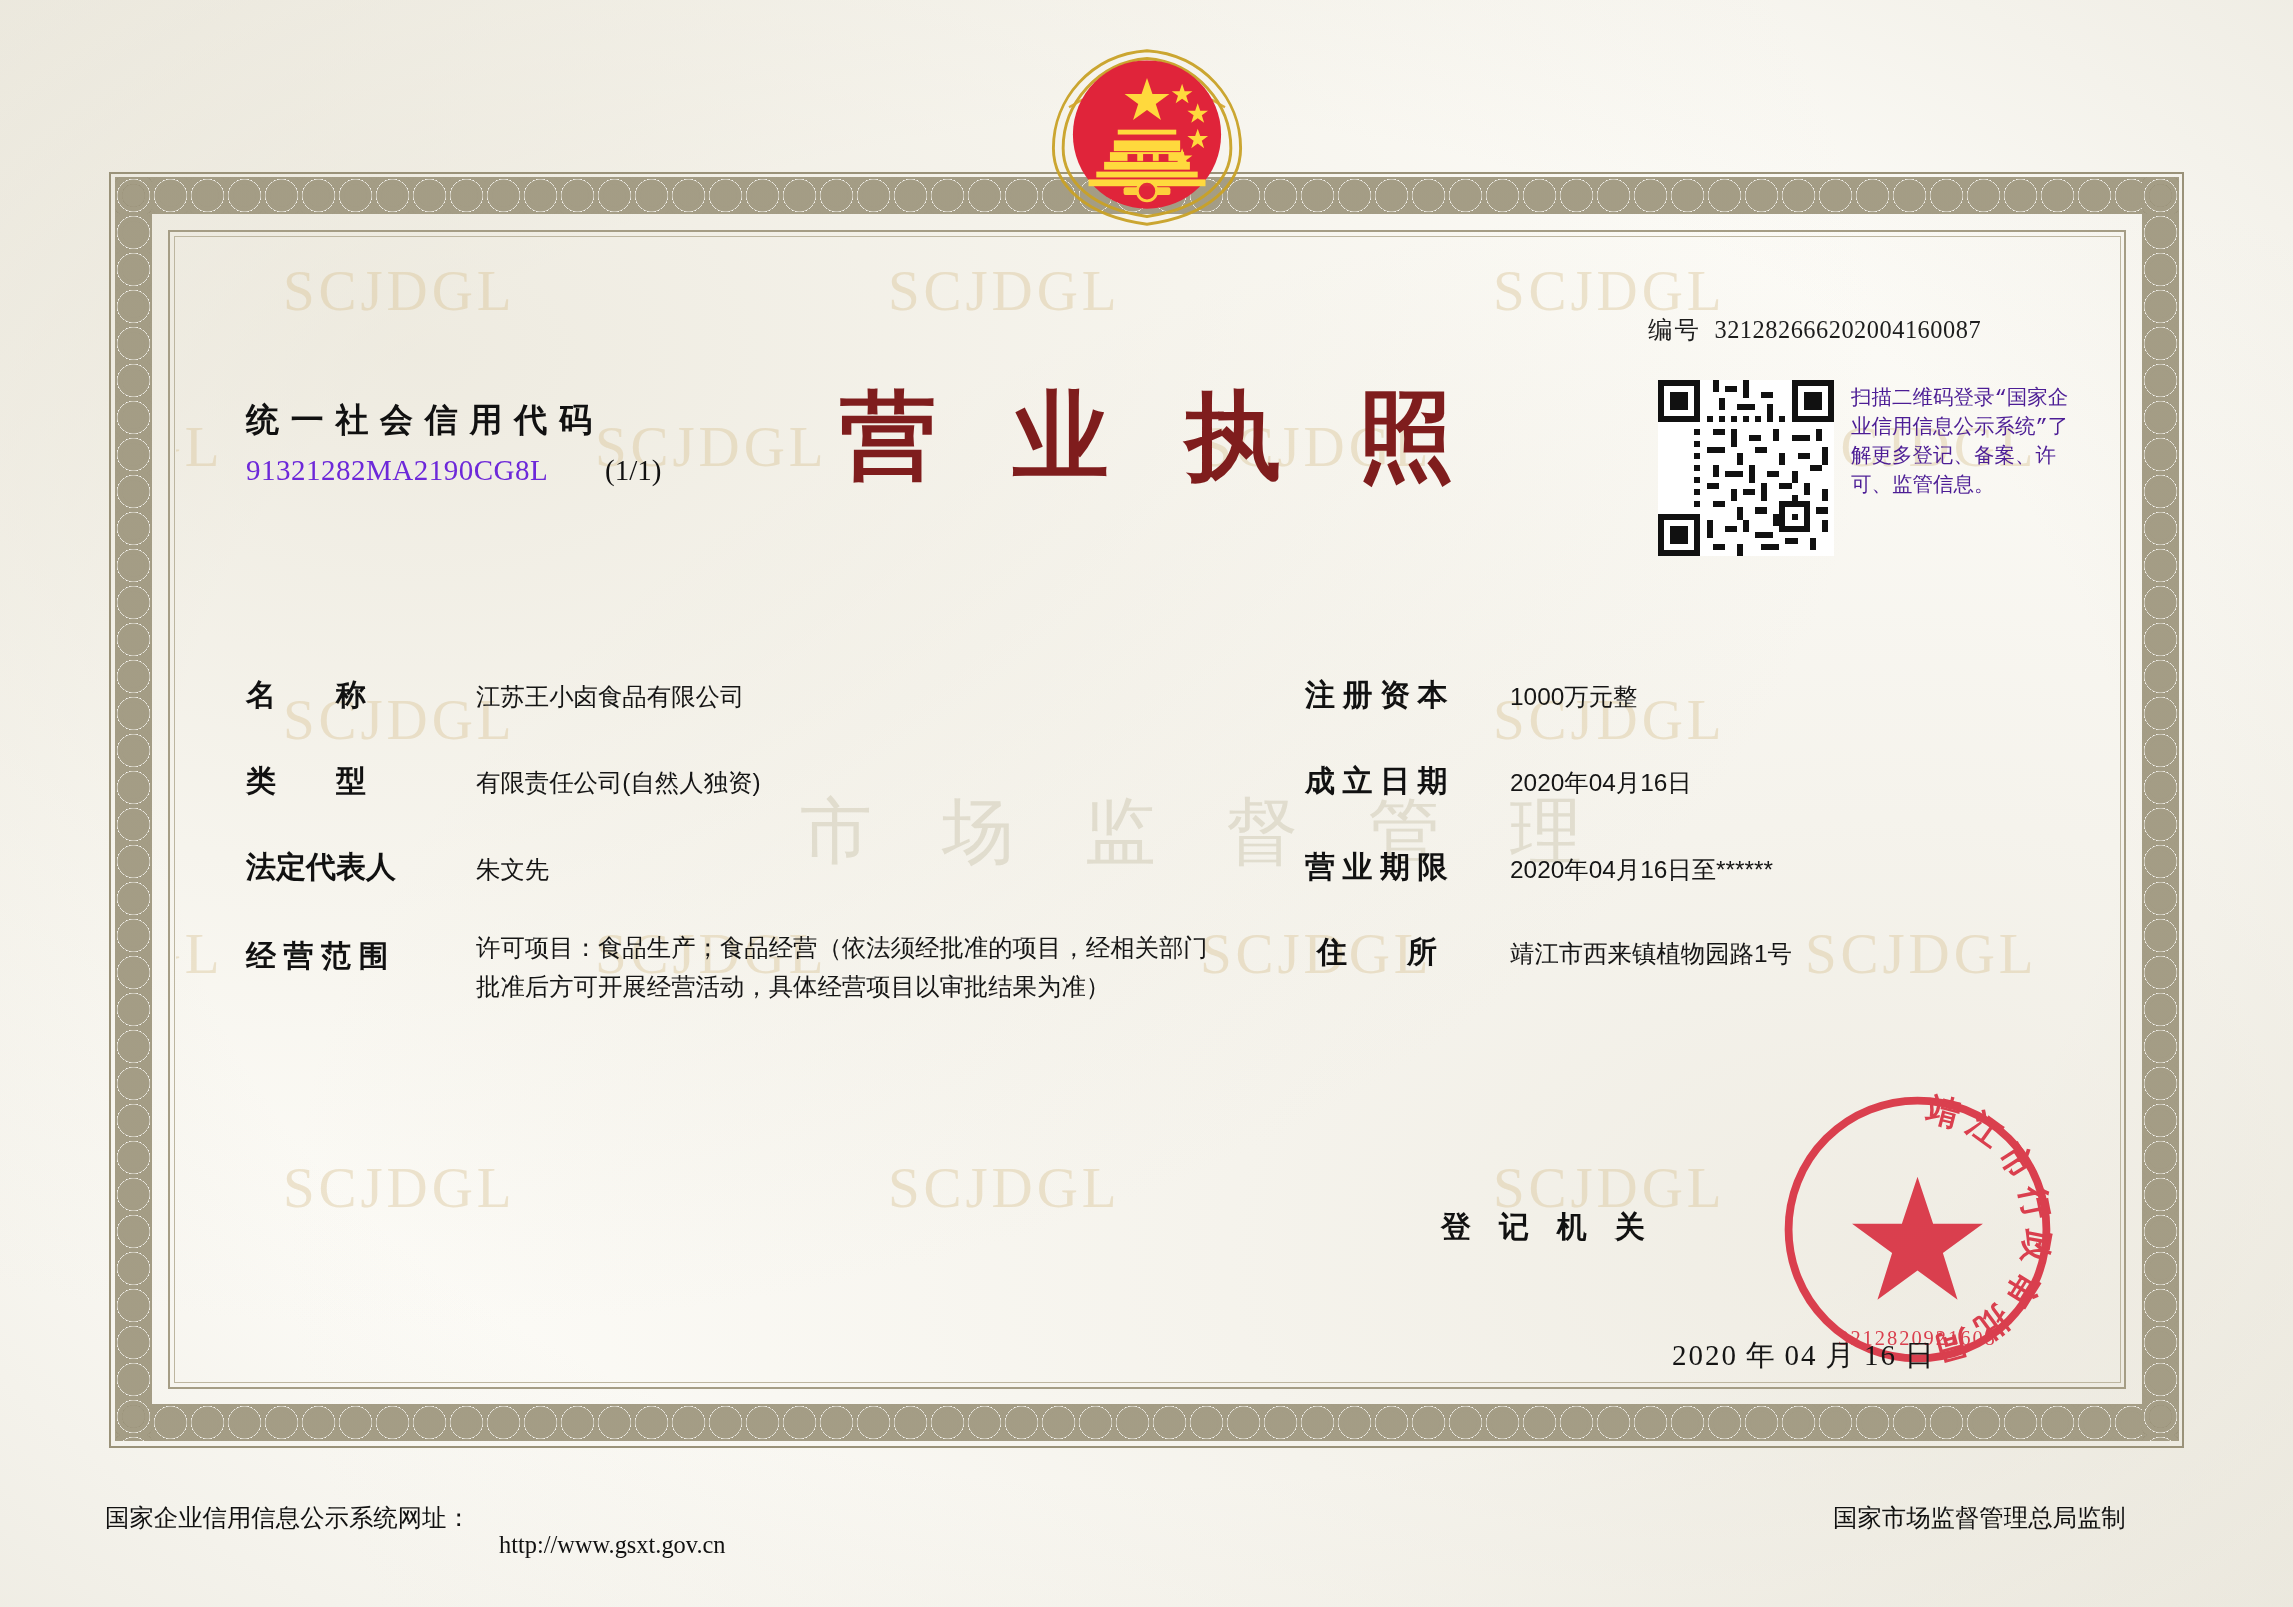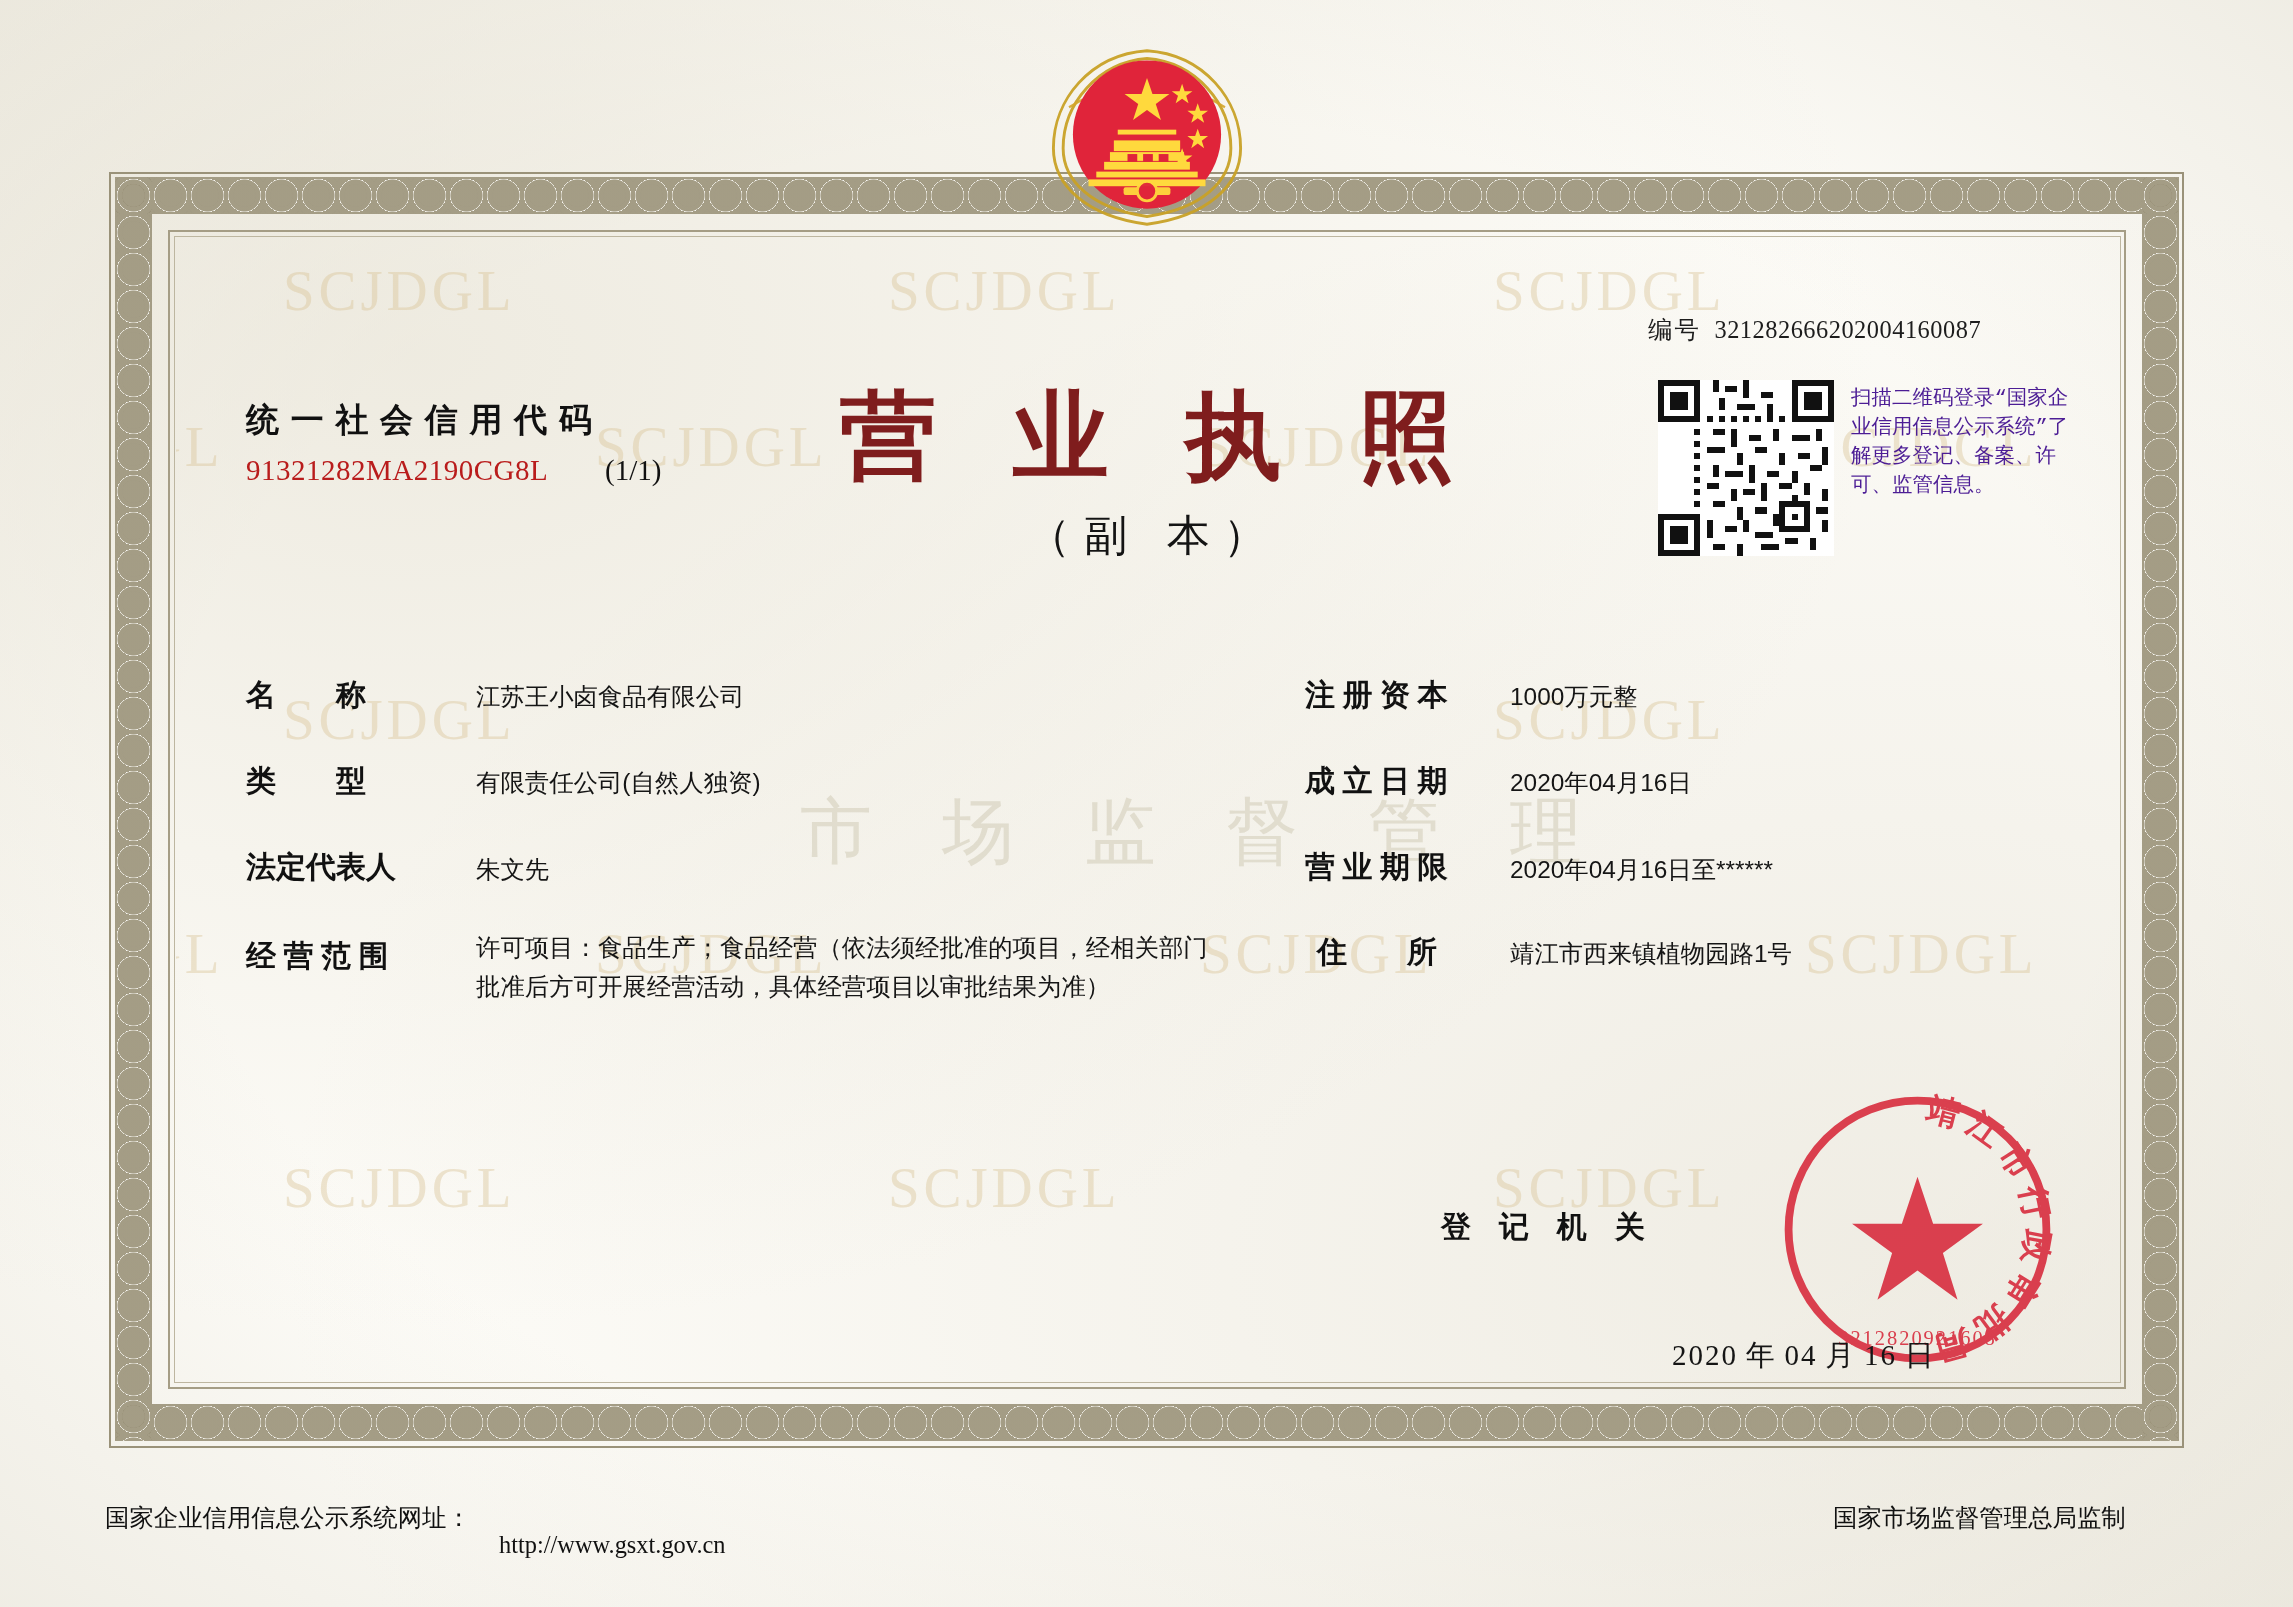--- a/index.html
+++ b/index.html
@@ -143,21 +143,21 @@
     letter-spacing: 11.7px;
     font-weight: bold;
     color: #111;
     font-family: "Liberation Sans", sans-serif;
   }
   .uscc-value {
     position: absolute;
     left: 246px; top: 454px;
     font-size: 29px;
     letter-spacing: 0.5px;
-    color: #b91c1c;
+    color: #6d28d9;
     font-family: "Liberation Serif", serif;
   }
   .uscc-page {
     position: absolute;
     left: 605px; top: 454px;
     font-size: 29px;
     color: #111;
     font-family: "Liberation Serif", serif;
   }
 
@@ -363,21 +363,20 @@
 
   <div class="serial">
     <span class="label">编号</span><span class="num">321282666202004160087</span>
   </div>
 
   <div class="uscc-label">统一社会信用代码</div>
   <div class="uscc-value">91321282MA2190CG8L</div>
   <div class="uscc-page">(1/1)</div>
 
   <div class="main-title">营 业 执 照</div>
-  <div class="sub-title">（副 本）</div>
 
   <div class="qr-box">
     <svg viewBox="0 0 29 29" width="176" height="176" shape-rendering="crispEdges" xmlns="http://www.w3.org/2000/svg">
       <rect width="29" height="29" fill="#ffffff"></rect>
       <g fill="#111111">
 
         <rect x="0" y="0" width="7" height="1"></rect>
           <rect x="0" y="6" width="7" height="1"></rect>
         <rect x="0" y="0" width="1" height="7"></rect>
           <rect x="6" y="0" width="1" height="7"></rect>

